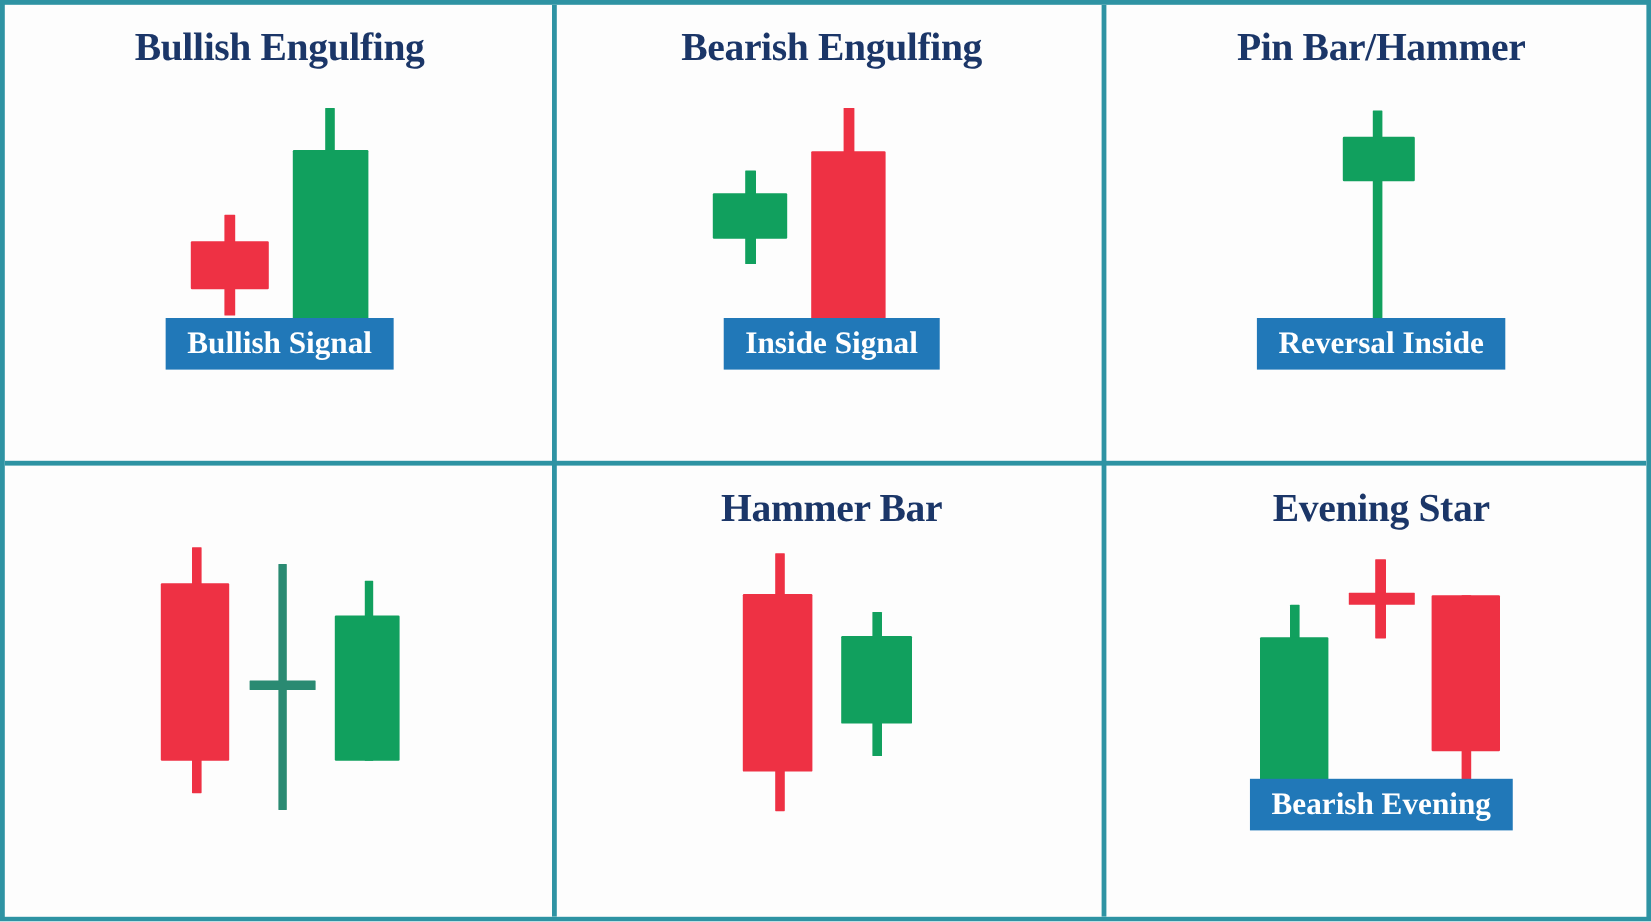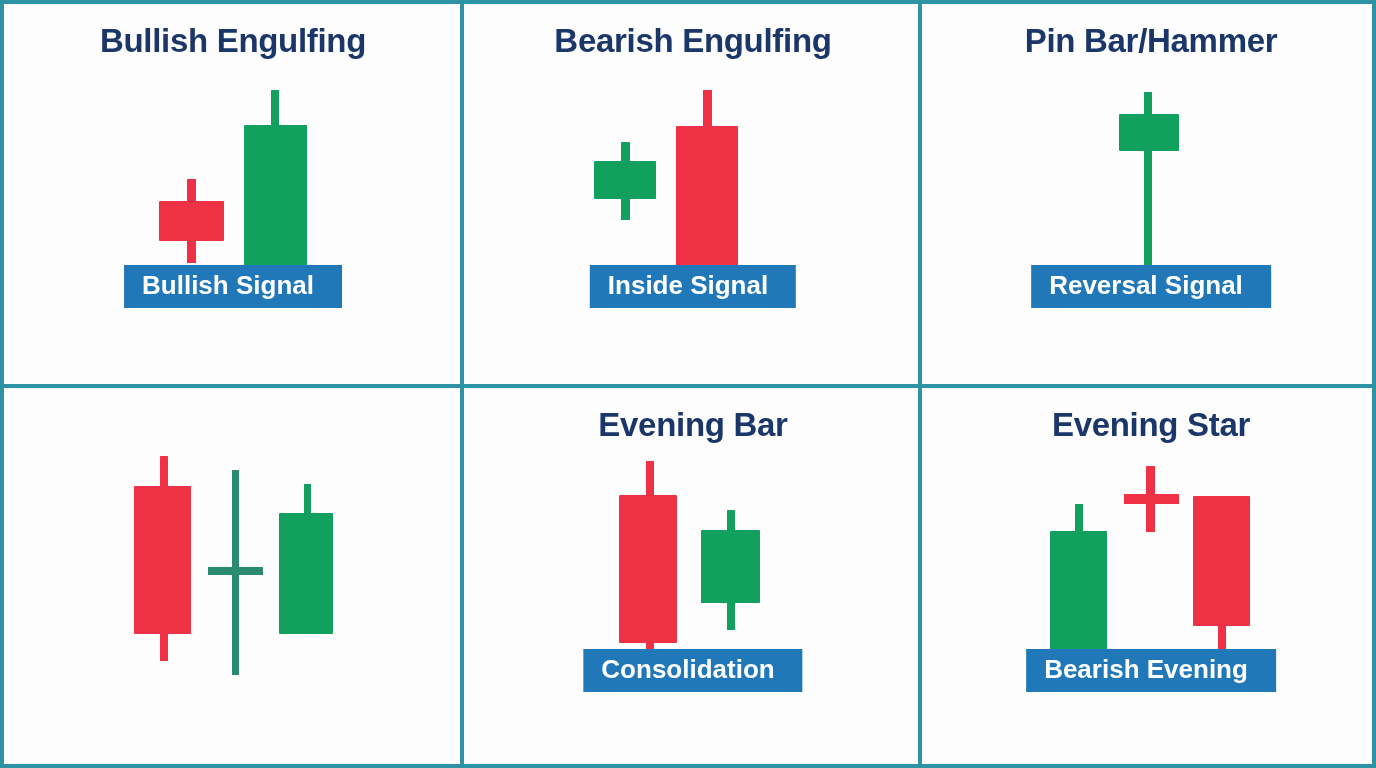--- a/index.html
+++ b/index.html
@@ -28,20 +28,21 @@
     position: absolute;
     left: 0; right: 0;
     height: 4px;
     background: #2e93a3;
   }
   
   .panel {
     position: absolute;
     width: 458px;
     height: 324px;
+    font-family: Liberation Serif, serif;
   }
   .panel-title {
     position: absolute;
     left: 0; right: 0;
     top: 18px;
     text-align: center;
     font-size: 33px;
     font-weight: bold;
     color: #1b3668;
     letter-spacing: -0.3px;
@@ -61,21 +62,21 @@
   
   .badge {
     position: absolute;
     bottom: 20px;
     left: 50%;
     transform: translateX(-50%);
     background: #2178b8;
     color: #ffffff;
     font-size: 26px;
     font-weight: bold;
-    padding: 6px 28px 8px 18px;
+    padding: 6px 18px 8px 18px;
     white-space: nowrap;
     line-height: 1.12;
     text-align: center;
   }
 </style>
 </head>
 <body>
 
 <div id="infographic">
 
@@ -114,53 +115,52 @@
   </div>
 
   <div class="panel" style="left:918px; top:0px;">
     <div class="panel-title">Pin Bar/Hammer</div>
     <div class="chart-area">
       <div class="candle">
         <div class="wick" style="left:222px; top:16px; width:8px; height:208px; background:#11a05e;"></div>
         <div class="body" style="left:197px; top:38px; width:60px; height:37px; background:#11a05e;"></div>
       </div>
     </div>
-    <div class="badge">Reversal Signal</div>
+    <div class="badge">Reversal Inside</div>
   </div>
 
   <div class="panel" style="left:0px; top:384px;">
     <div class="chart-area">
       <div class="candle">
         <div class="wick" style="left:156px; top:-4px; width:8px; height:205px; background:#ee3144;"></div>
         <div class="body" style="left:130px; top:26px; width:57px; height:148px; background:#ee3144;"></div>
       </div>
       <div class="candle">
         <div class="wick" style="left:228px; top:10px; width:7px; height:205px; background:#2a8a72;"></div>
         <div class="cross-h" style="left:204px; top:107px; width:55px; height:8px; background:#2a8a72;"></div>
       </div>
       <div class="candle">
         <div class="wick" style="left:300px; top:24px; width:7px; height:150px; background:#11a05e;"></div>
         <div class="body" style="left:275px; top:53px; width:54px; height:121px; background:#11a05e;"></div>
       </div>
     </div>
   </div>
 
   <div class="panel" style="left:460px; top:384px;">
-    <div class="panel-title">Evening Bar</div>
+    <div class="panel-title">Hammer Bar</div>
     <div class="chart-area">
       <div class="candle">
         <div class="wick" style="left:182px; top:1px; width:8px; height:215px; background:#ee3144;"></div>
         <div class="body" style="left:155px; top:35px; width:58px; height:148px; background:#ee3144;"></div>
       </div>
       <div class="candle">
         <div class="wick" style="left:263px; top:50px; width:8px; height:120px; background:#11a05e;"></div>
         <div class="body" style="left:237px; top:70px; width:59px; height:73px; background:#11a05e;"></div>
       </div>
     </div>
-    <div class="badge">Consolidation</div>
   </div>
 
   <div class="panel" style="left:918px; top:384px;">
     <div class="panel-title">Evening Star</div>
     <div class="chart-area">
       <div class="candle">
         <div class="wick" style="left:153px; top:44px; width:8px; height:175px; background:#11a05e;"></div>
         <div class="body" style="left:128px; top:71px; width:57px; height:125px; background:#11a05e;"></div>
       </div>
       <div class="candle">

